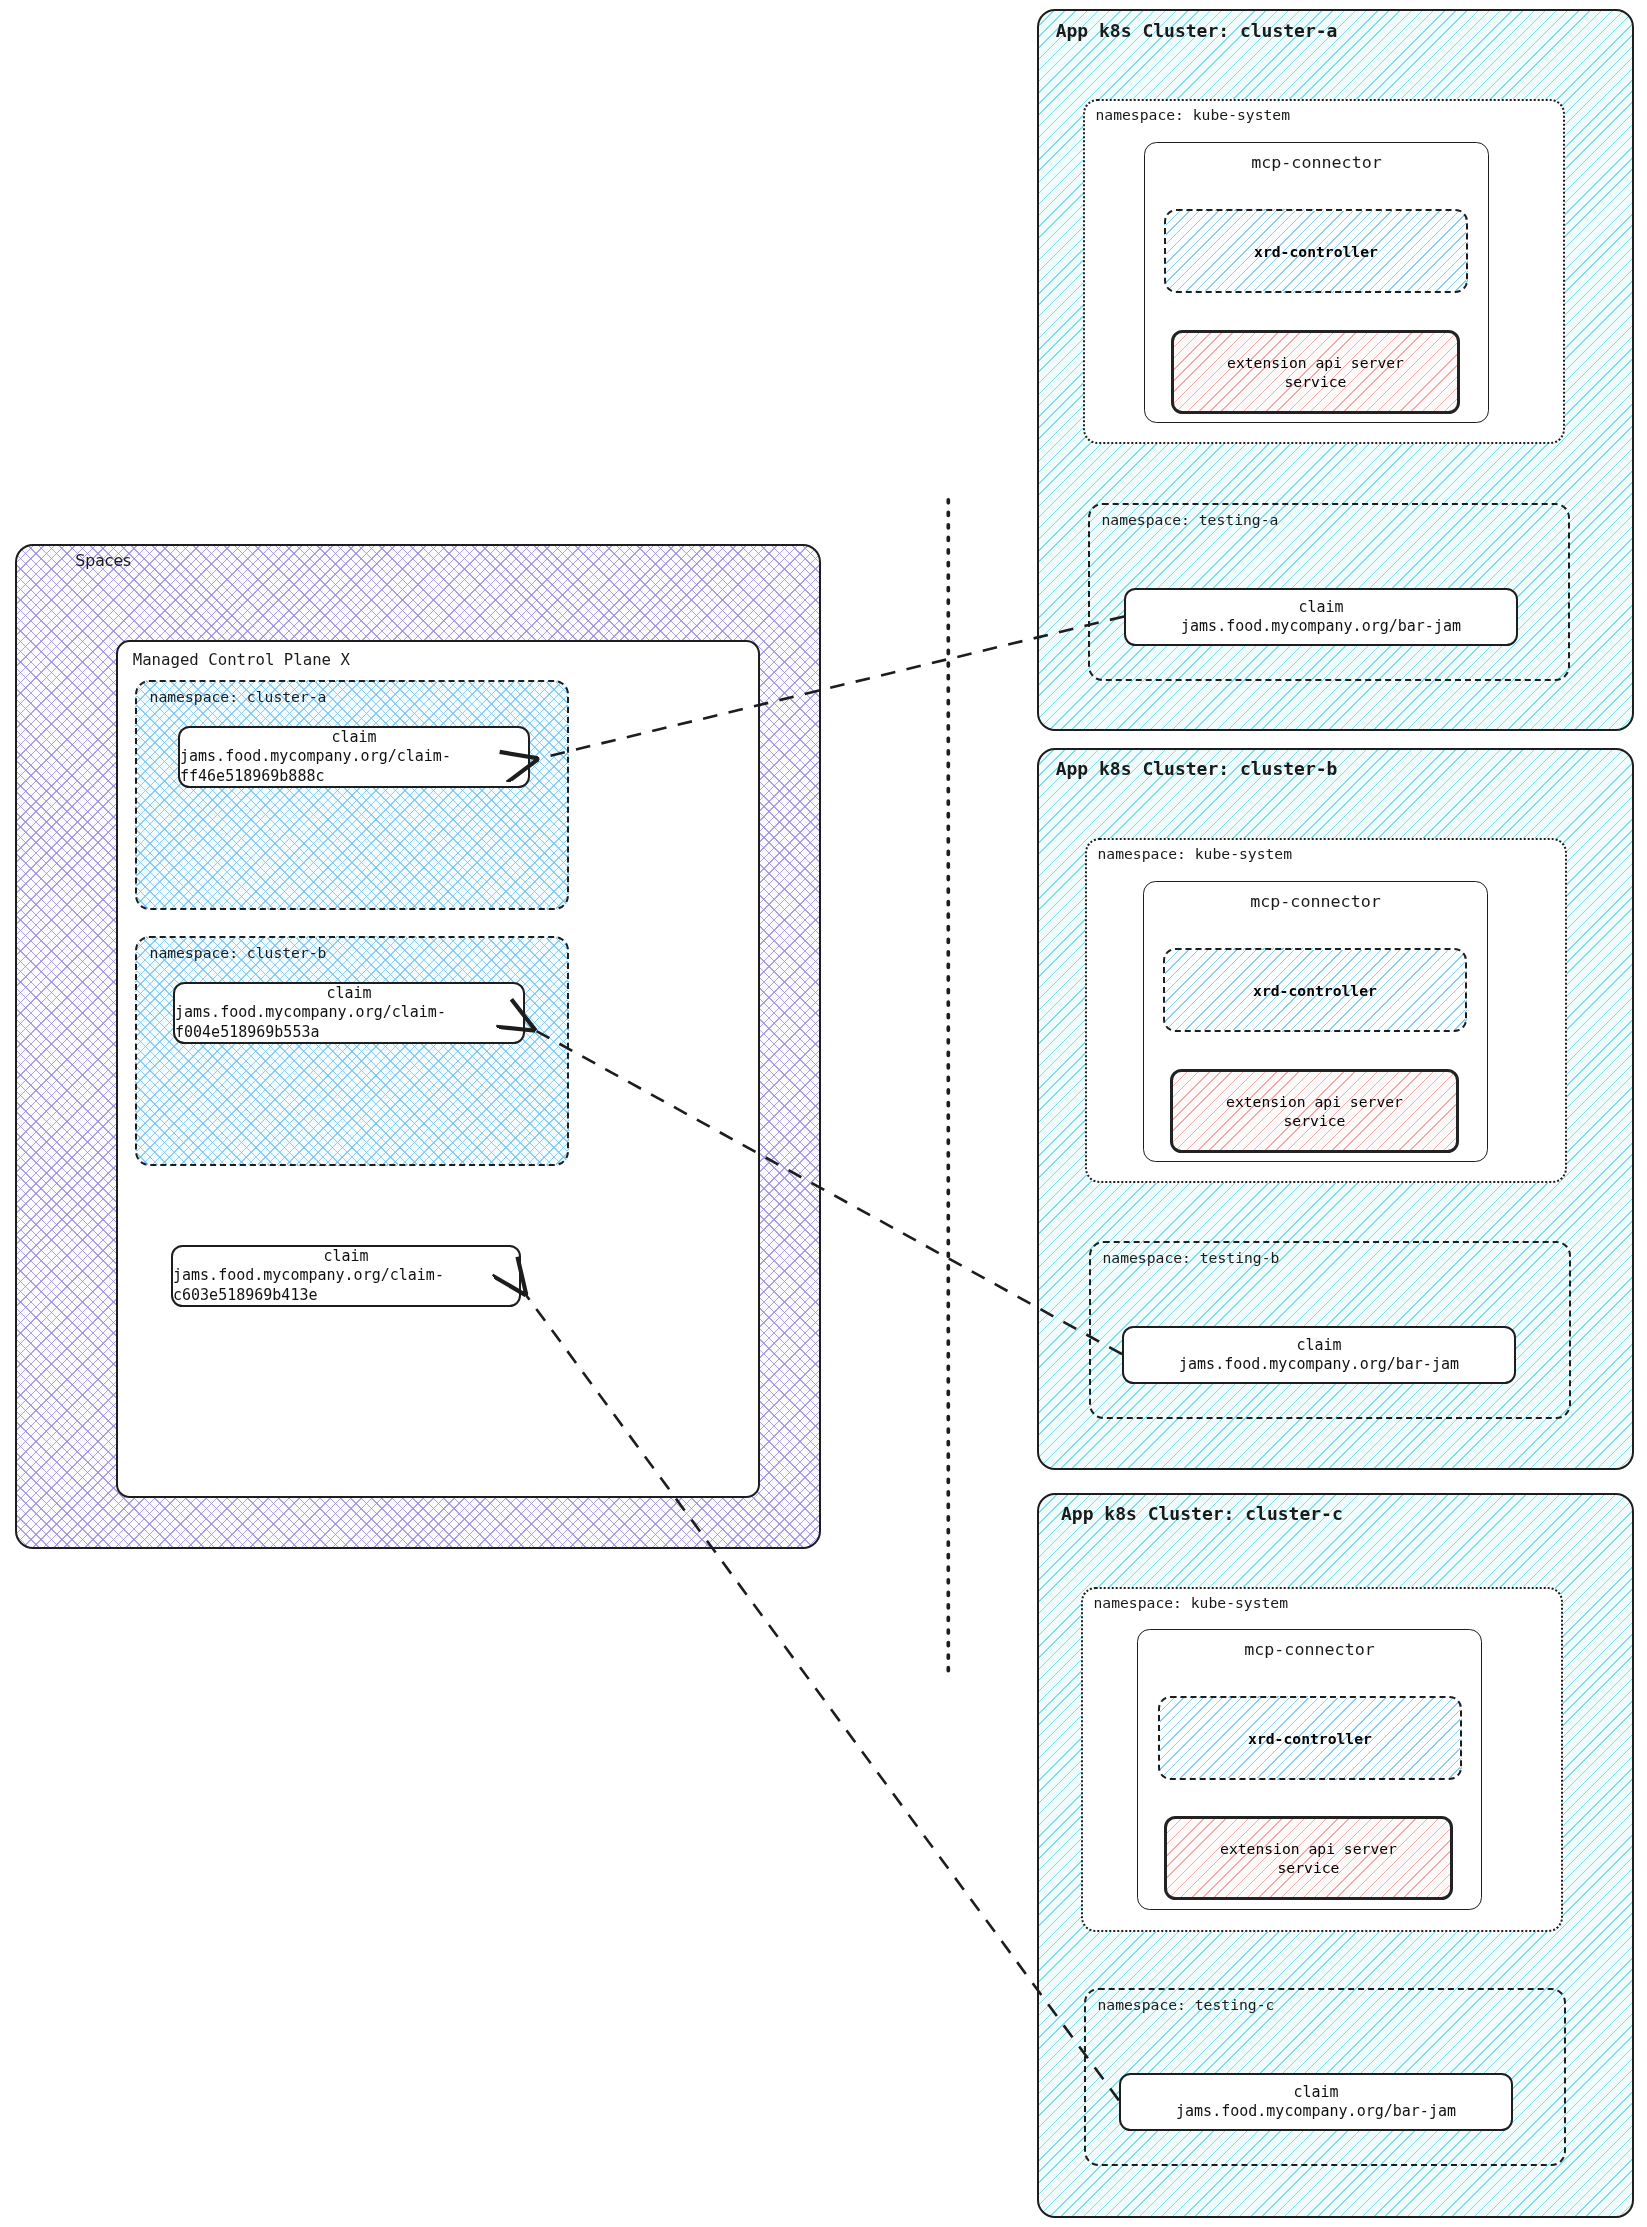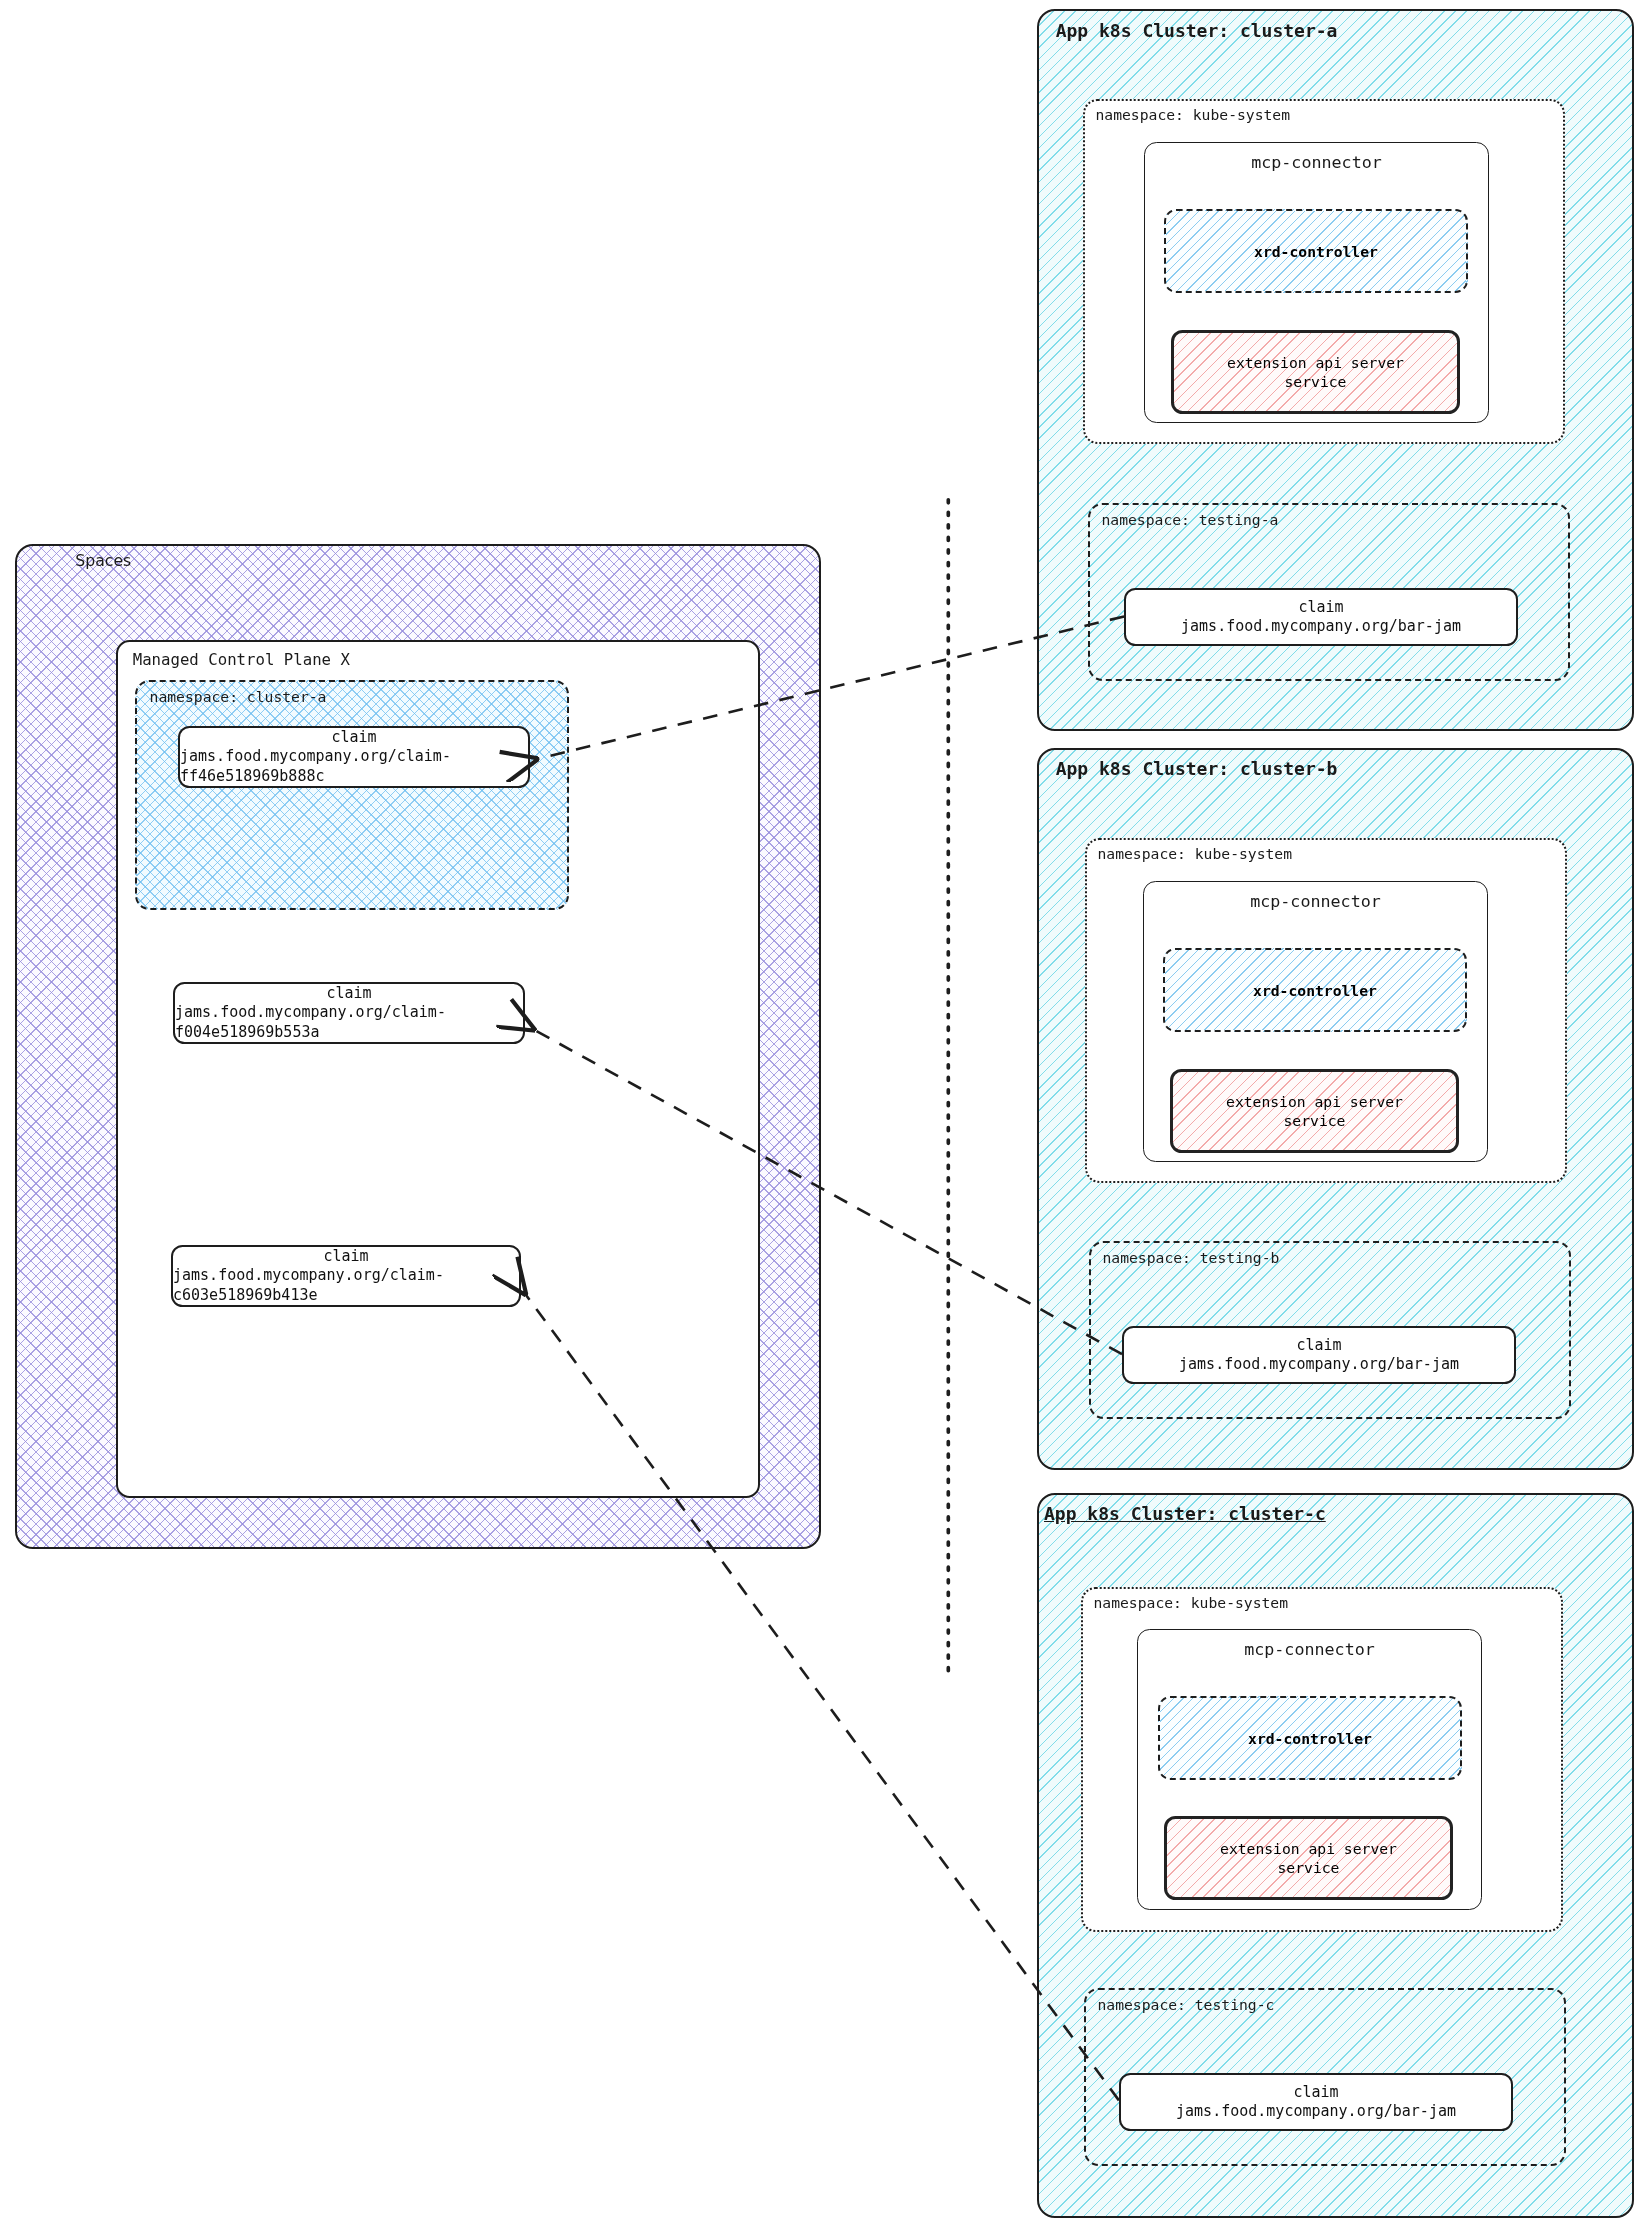--- a/index.html
+++ b/index.html
@@ -104,20 +104,23 @@
   </div>
 
   <div class="box ns-left" style="left:135px;top:680px;width:434px;height:230px;">
     <div class="lbl ns-title" style="left:12.6px;top:6.3px;">namespace: cluster-a</div>
   </div>
   <div class="box claim" style="left:178px;top:726px;width:352px;height:62px;">
     <span>claim</span>
     <span class="l2">jams.food.mycompany.org/claim-ff46e518969b888c</span>
   </div>
 
+  <div class="box ns-left" style="left:135px;top:936px;width:434px;height:230px;">
+    <div class="lbl ns-title" style="left:12.6px;top:6.3px;">namespace: cluster-b</div>
+  </div>
   <div class="box claim" style="left:173px;top:982px;width:352px;height:62px;">
     <span>claim</span>
     <span class="l2">jams.food.mycompany.org/claim-f004e518969b553a</span>
   </div>
 
   <div class="box claim" style="left:171px;top:1245px;width:350px;height:62px;">
     <span>claim</span>
     <span class="l2">jams.food.mycompany.org/claim-c603e518969b413e</span>
   </div>
 
@@ -167,21 +170,21 @@
   </div>
   <div class="box ns-test" style="left:1089px;top:1241px;width:482px;height:178px;">
     <div class="lbl ns-title" style="left:11.5px;top:6.3px;">namespace: testing-b</div>
   </div>
   <div class="box claim" style="left:1122px;top:1326px;width:394px;height:58px;">
     <span>claim</span>
     <span class="l2">jams.food.mycompany.org/bar-jam</span>
   </div>
 
   <div class="box cluster" style="left:1037px;top:1493px;width:597px;height:725px;">
-    <div class="lbl cluster-title" style="left:5px;top:8.4px;text-decoration:underline;">App k8s Cluster: cluster-c</div>
+    <div class="lbl cluster-title" style="left:22px;top:8.4px;">App k8s Cluster: cluster-c</div>
   </div>
   <div class="box ns-kube" style="left:1081px;top:1587px;width:482px;height:345px;">
     <div class="lbl ns-title" style="left:10.5px;top:5.2px;">namespace: kube-system</div>
   </div>
   <div class="box connector" style="left:1137px;top:1629px;width:345px;height:281px;">
     <div class="lbl connector-title" style="left:0;top:9.4px;">mcp-connector</div>
   </div>
   <div class="box xrd" style="left:1158px;top:1696px;width:304px;height:84px;">
     <span>xrd-controller</span>
   </div>

